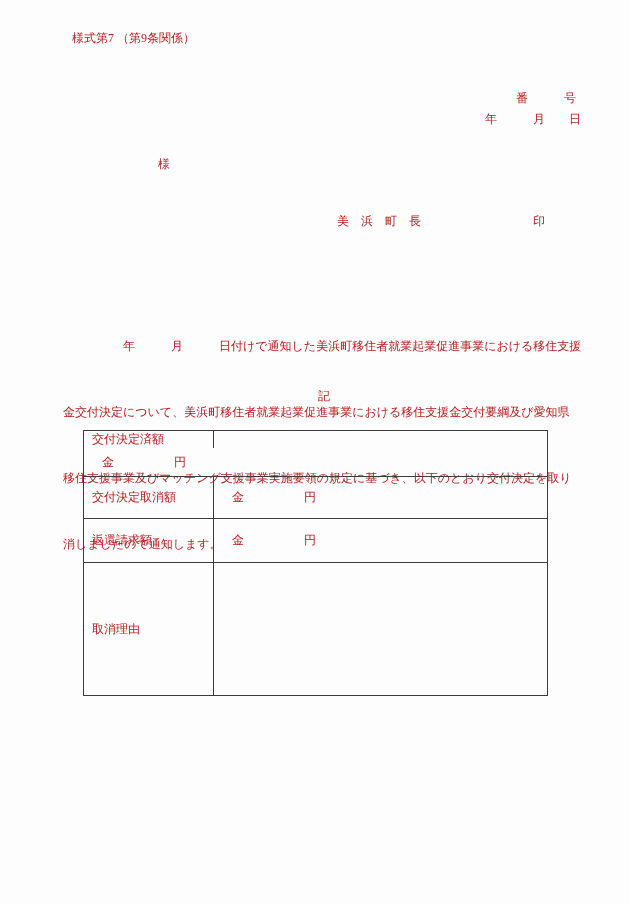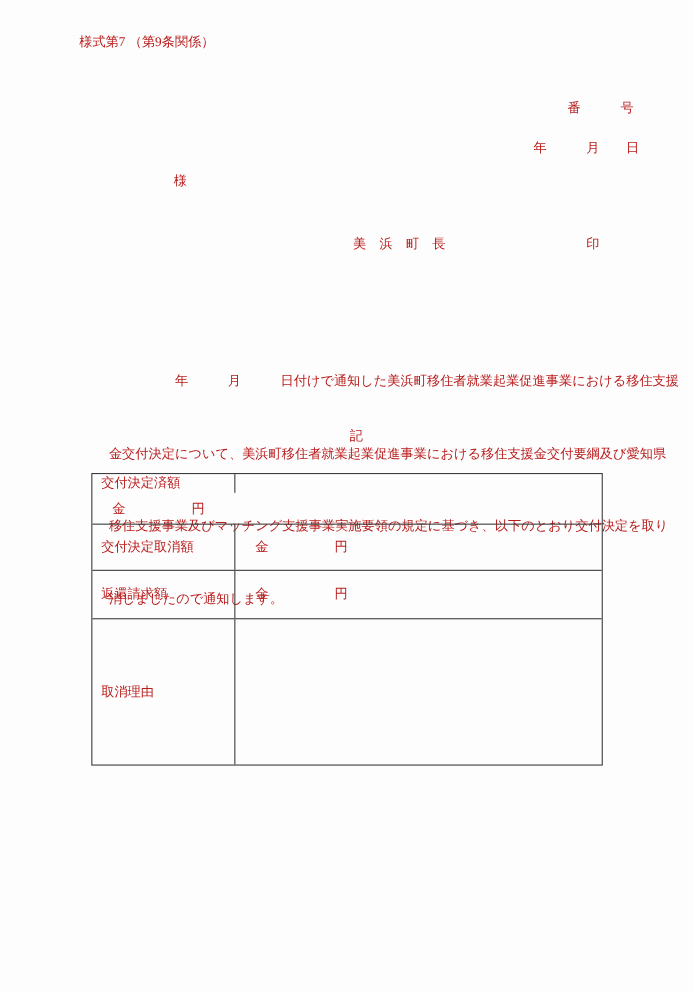--- a/index.html
+++ b/index.html
@@ -17,26 +17,26 @@
     color: #b91c1c;
     overflow: hidden;
   }
   .abs {
     position: absolute;
     white-space: pre;
     line-height: 15px;
   }
   .form-number   { left: 72px;  top: 31px; }
   .number-line   { left: 516px; top: 91px; }
-  .date-line     { left: 485px; top: 127px; }
+  .date-line     { left: 485px; top: 112px; }
   .addressee     { left: 158px; top: 157px; }
-  .sender        { left: 321px; top: 214px; }
+  .sender        { left: 337px; top: 214px; }
   .seal          { left: 533px; top: 214px; }
   .doc-title     { left: 135px; top: 252px; }
-  .body-block    { left: 63px;  top: 291px; width: 506px; line-height: 22px; margin-left: 36px; }
+  .body-block    { left: 63px;  top: 291px; width: 506px; line-height: 22px; }
   .body-block .line { white-space: pre; }
   .ki            { left: 318px; top: 389px; }
 
   .amounts-table {
     position: absolute;
     left: 83px;
     top: 430px;
     width: 463px;
     border: 1px solid #3c3c3c;
     background: transparent;

